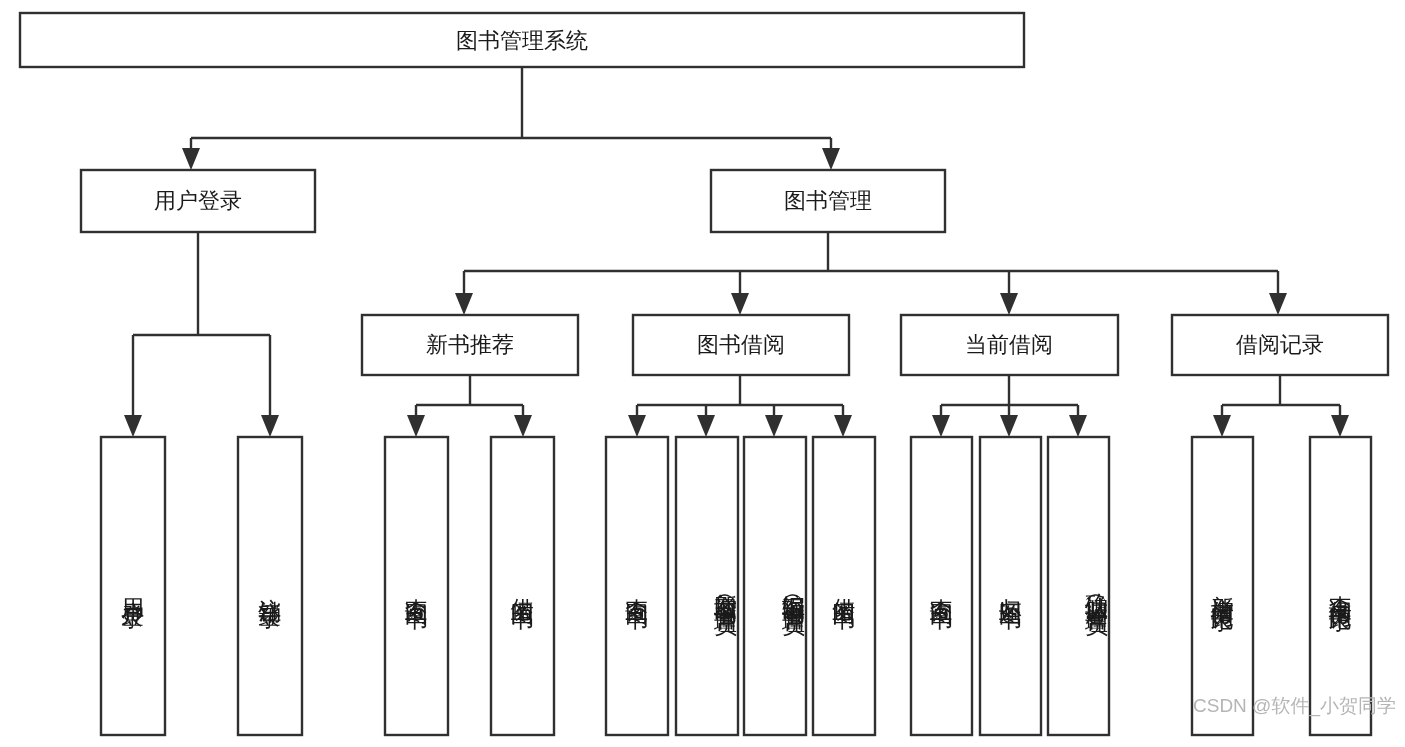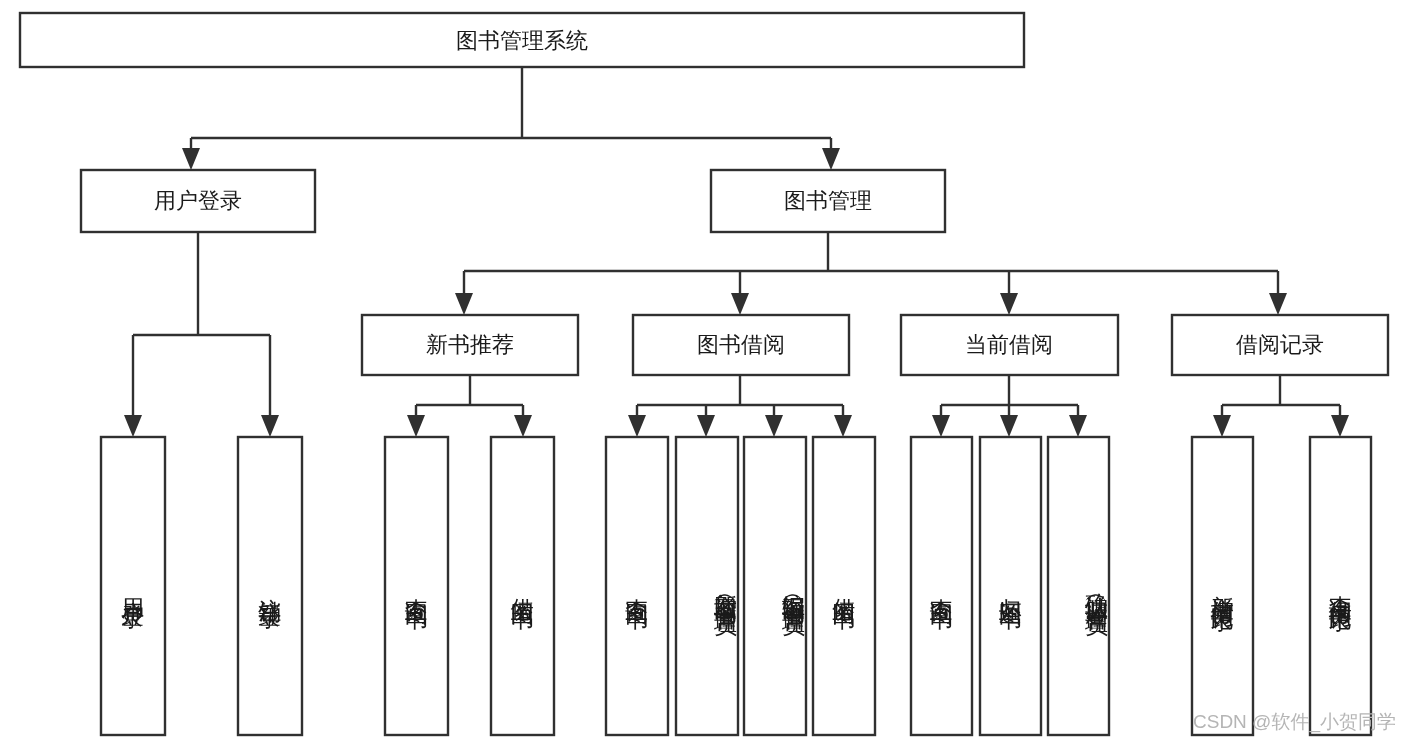--- a/index.html
+++ b/index.html
@@ -216,15 +216,15 @@
   <div class="vlabel" style="left:744px; top:437px; width:62px; height:298px; align-items:flex-start; padding-top:4px; box-sizing:border-box;">编辑图书（管理员）</div>
   <div class="vlabel" style="left:813px; top:437px; width:62px; height:298px;">借阅图书</div>
 
   <div class="vlabel" style="left:911px; top:437px; width:61px; height:298px;">查询图书</div>
   <div class="vlabel" style="left:980px; top:437px; width:61px; height:298px;">归还图书</div>
   <div class="vlabel" style="left:1048px; top:437px; width:61px; height:298px; align-items:flex-start; padding-top:4px; box-sizing:border-box;">确认归还（管理员）</div>
 
   <div class="vlabel" style="left:1192px; top:437px; width:61px; height:298px;">新增借阅记录</div>
   <div class="vlabel" style="left:1310px; top:437px; width:61px; height:298px;">查询借阅记录</div>
 
-  <div class="watermark" style="left:1193px; top:709px;">CSDN @软件_小贺同学</div>
+  <div class="watermark" style="left:1193px; top:693px;">CSDN @软件_小贺同学</div>
 
 </div>
 
 </body></html>

